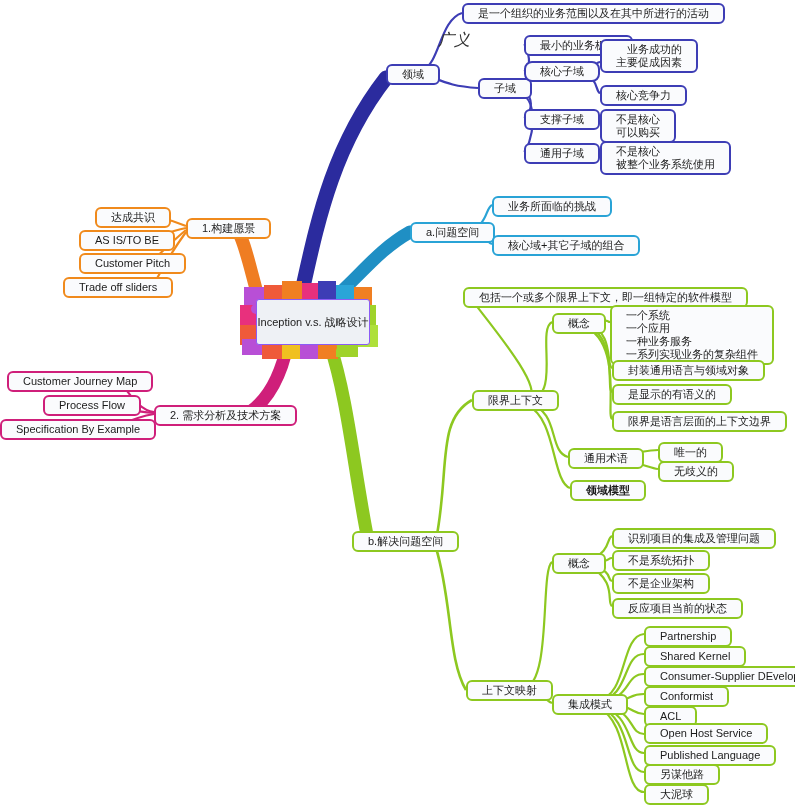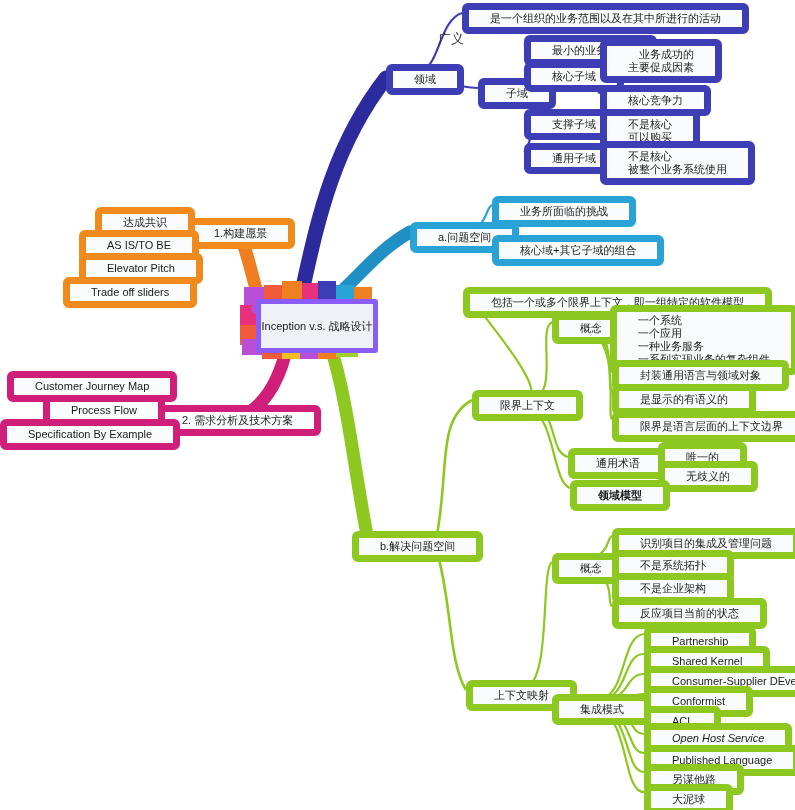--- a/index.html
+++ b/index.html
@@ -2,34 +2,34 @@
 <html><head>
 <meta charset="utf-8">
 <style>
   html,body{margin:0;padding:0;background:#ffffff;}
   body{width:795px;height:810px;overflow:hidden;
        font-family:"Liberation Sans","DejaVu Sans",sans-serif;}
   #canvas{position:relative;width:795px;height:810px;}
   svg.links{position:absolute;left:0;top:0;width:795px;height:810px;}
 
   .node{position:absolute;box-sizing:border-box;
-        background:#fafbfd;border:7px solid #000000;border-radius:6px;
-        padding:2px 21px;font-size:11px;line-height:13px;color:#1b1b1b;
+        background:#fafbfd;border:2px solid #000000;border-radius:6px;
+        padding:2px 14px;font-size:11px;line-height:13px;color:#1b1b1b;
         white-space:pre;letter-spacing:0px;}
   .node.blue{border-color:#3d3db5;}
   .node.cyan{border-color:#29a3d6;}
   .node.orange{border-color:#f08a1c;}
   .node.magenta{border-color:#cf1f7a;}
   .node.green{border-color:#8dc820;}
 
-  .plain{position:absolute;font-size:13px;color:#333;background:none;border:none;}
+  .plain{position:absolute;font-size:16px;color:#333;background:none;border:none;font-style:italic;}
 
   #center-wrap{position:absolute;left:236px;top:281px;width:146px;height:78px;}
   #center-box{position:absolute;left:20px;top:18px;width:112px;height:44px;
-       background:#eef1f5;border:5px solid #8b5cf6;border-radius:3px;
+       background:#eef1f5;border:1px solid #8b5cf6;border-radius:3px;
        display:flex;align-items:center;justify-content:center;
        font-size:11px;color:#202020;white-space:pre;z-index:5;}
 </style>
 </head>
 <body>
 
 <div id="canvas">
 
   <svg class="links" viewBox="0 0 795 810">
 
@@ -165,21 +165,21 @@
   <div class="node blue" style="left:600px;top:141px;">不是核心
 被整个业务系统使用</div>
 
   <div class="node cyan" style="left:410px;top:222px;">a.问题空间</div>
   <div class="node cyan" style="left:492px;top:196px;">业务所面临的挑战</div>
   <div class="node cyan" style="left:492px;top:235px;">核心域+其它子域的组合</div>
 
   <div class="node orange" style="left:186px;top:218px;">1.构建愿景</div>
   <div class="node orange" style="left:95px;top:207px;">达成共识</div>
   <div class="node orange" style="left:79px;top:230px;">AS IS/TO BE</div>
-  <div class="node orange" style="left:79px;top:253px;">Elevator Pitch</div>
+  <div class="node orange" style="left:79px;top:253px;">Customer Pitch</div>
   <div class="node orange" style="left:63px;top:277px;">Trade off sliders</div>
 
   <div class="node magenta" style="left:154px;top:405px;">2. 需求分析及技术方案</div>
   <div class="node magenta" style="left:7px;top:371px;">Customer Journey Map</div>
   <div class="node magenta" style="left:43px;top:395px;">Process Flow</div>
   <div class="node magenta" style="left:0px;top:419px;text-align:center;">Specification By Example</div>
 
   <div class="node green" style="left:352px;top:531px;">b.解决问题空间</div>
 
   <div class="node green" style="left:472px;top:390px;">限界上下文</div>
@@ -207,18 +207,18 @@
   <div class="node green" style="left:612px;top:550px;">不是系统拓扑</div>
   <div class="node green" style="left:612px;top:573px;">不是企业架构</div>
   <div class="node green" style="left:612px;top:598px;">反应项目当前的状态</div>
 
   <div class="node green" style="left:552px;top:694px;">集成模式</div>
   <div class="node green" style="left:644px;top:626px;">Partnership</div>
   <div class="node green" style="left:644px;top:646px;">Shared Kernel</div>
   <div class="node green" style="left:644px;top:666px;">Consumer-Supplier DEvelopment</div>
   <div class="node green" style="left:644px;top:686px;">Conformist</div>
   <div class="node green" style="left:644px;top:706px;">ACL</div>
-  <div class="node green" style="left:644px;top:723px;font-style:italic;">Open Host Service</div>
+  <div class="node green" style="left:644px;top:723px;">Open Host Service</div>
   <div class="node green" style="left:644px;top:745px;">Published Language</div>
   <div class="node green" style="left:644px;top:764px;">另谋他路</div>
   <div class="node green" style="left:644px;top:784px;">大泥球</div>
 
 </div>
 
 </body></html>

